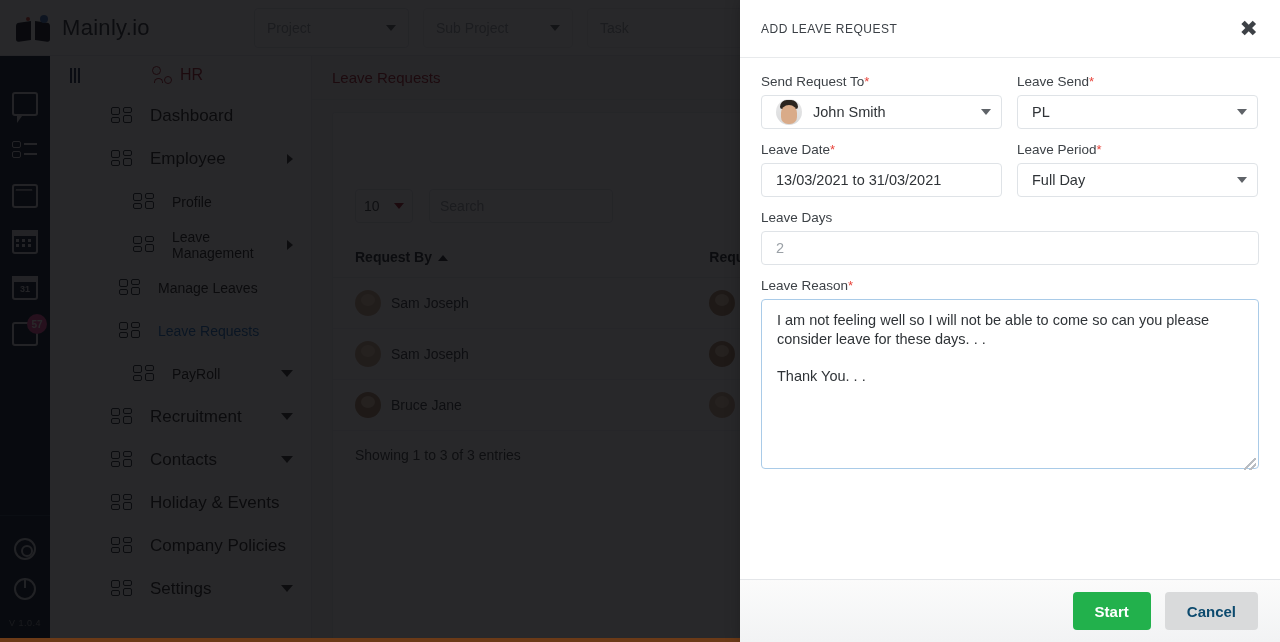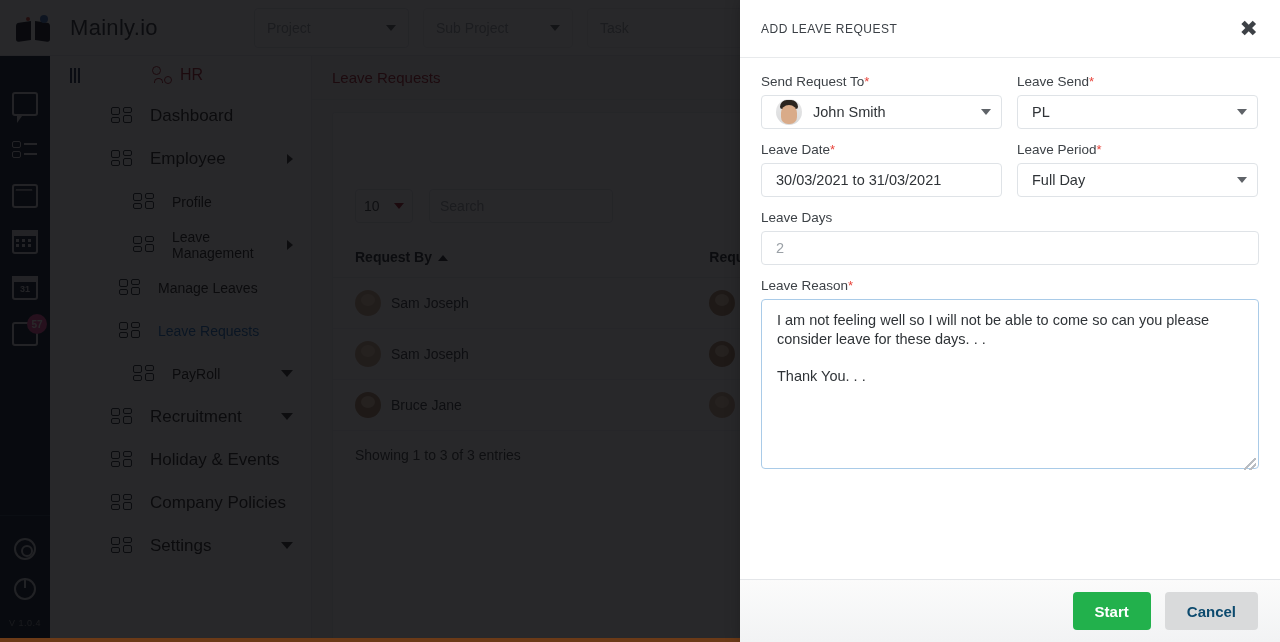--- a/index.html
+++ b/index.html
@@ -14,21 +14,21 @@
     position: absolute; inset: 0;
     background: #f4f5f7;
   }
 
   
   .topbar {
     position: absolute; left: 0; top: 0; width: 1280px; height: 56px;
     background: #ffffff; border-bottom: 1px solid #e6e8ec;
     display: flex; align-items: center;
   }
-  .brand { width: 250px; display: flex; align-items: center; padding-left: 16px; gap: 20px; }
+  .brand { width: 250px; display: flex; align-items: center; padding-left: 16px; gap: 12px; }
   .brand-logo { position: relative; width: 34px; height: 26px; }
   .book-l, .book-r {
     position: absolute; bottom: 0; width: 15px; height: 19px;
     background: #10161f;
   }
   .book-l { left: 0; border-radius: 3px 0 0 3px; transform: skewY(-8deg); }
   .book-r { right: 0; border-radius: 0 3px 3px 0; transform: skewY(8deg); }
   .dot-blue {
     position: absolute; right: 2px; top: 0; width: 8px; height: 8px;
     border-radius: 50%; background: #3b6fb5;
@@ -400,20 +400,30 @@
           <span class="arr-d"></span>
         </div>
         <div class="nitem lv1">
           <span class="ni-ico">
             <span class="g-box" style="left:0;top:2px;width:9px;height:8px;"></span>
             <span class="g-box" style="left:12px;top:2px;width:9px;height:6px;"></span>
             <span class="g-box" style="left:0;top:12px;width:9px;height:6px;"></span>
             <span class="g-box" style="left:12px;top:10px;width:9px;height:8px;"></span>
           </span>
           <span>Recruitment</span>
+          <span class="arr-d"></span>
+        </div>
+        <div class="nitem lv1">
+          <span class="ni-ico">
+            <span class="g-box" style="left:0;top:2px;width:9px;height:8px;"></span>
+            <span class="g-box" style="left:12px;top:2px;width:9px;height:6px;"></span>
+            <span class="g-box" style="left:0;top:12px;width:9px;height:6px;"></span>
+            <span class="g-box" style="left:12px;top:10px;width:9px;height:8px;"></span>
+          </span>
+          <span>Contacts</span>
           <span class="arr-d"></span>
         </div>
         <div class="nitem lv1">
           <span class="ni-ico">
             <span class="g-box" style="left:0;top:2px;width:9px;height:8px;"></span>
             <span class="g-box" style="left:12px;top:2px;width:9px;height:6px;"></span>
             <span class="g-box" style="left:0;top:12px;width:9px;height:6px;"></span>
             <span class="g-box" style="left:12px;top:10px;width:9px;height:8px;"></span>
           </span>
           <span>Holiday &amp; Events</span>
@@ -549,21 +559,21 @@
           <span>PL</span>
           <span class="caret-d"></span>
         </div>
       </div>
     </div>
 
     <div class="row2">
       <div class="fld half">
         <label class="lbl"><span>Leave Date</span><span class="req">*</span></label>
         <div class="ctl">
-          <span>30/03/2021 to 31/03/2021</span>
+          <span>13/03/2021 to 31/03/2021</span>
         </div>
       </div>
       <div class="fld half">
         <label class="lbl"><span>Leave Period</span><span class="req">*</span></label>
         <div class="ctl">
           <span>Full Day</span>
           <span class="caret-d"></span>
         </div>
       </div>
     </div>

